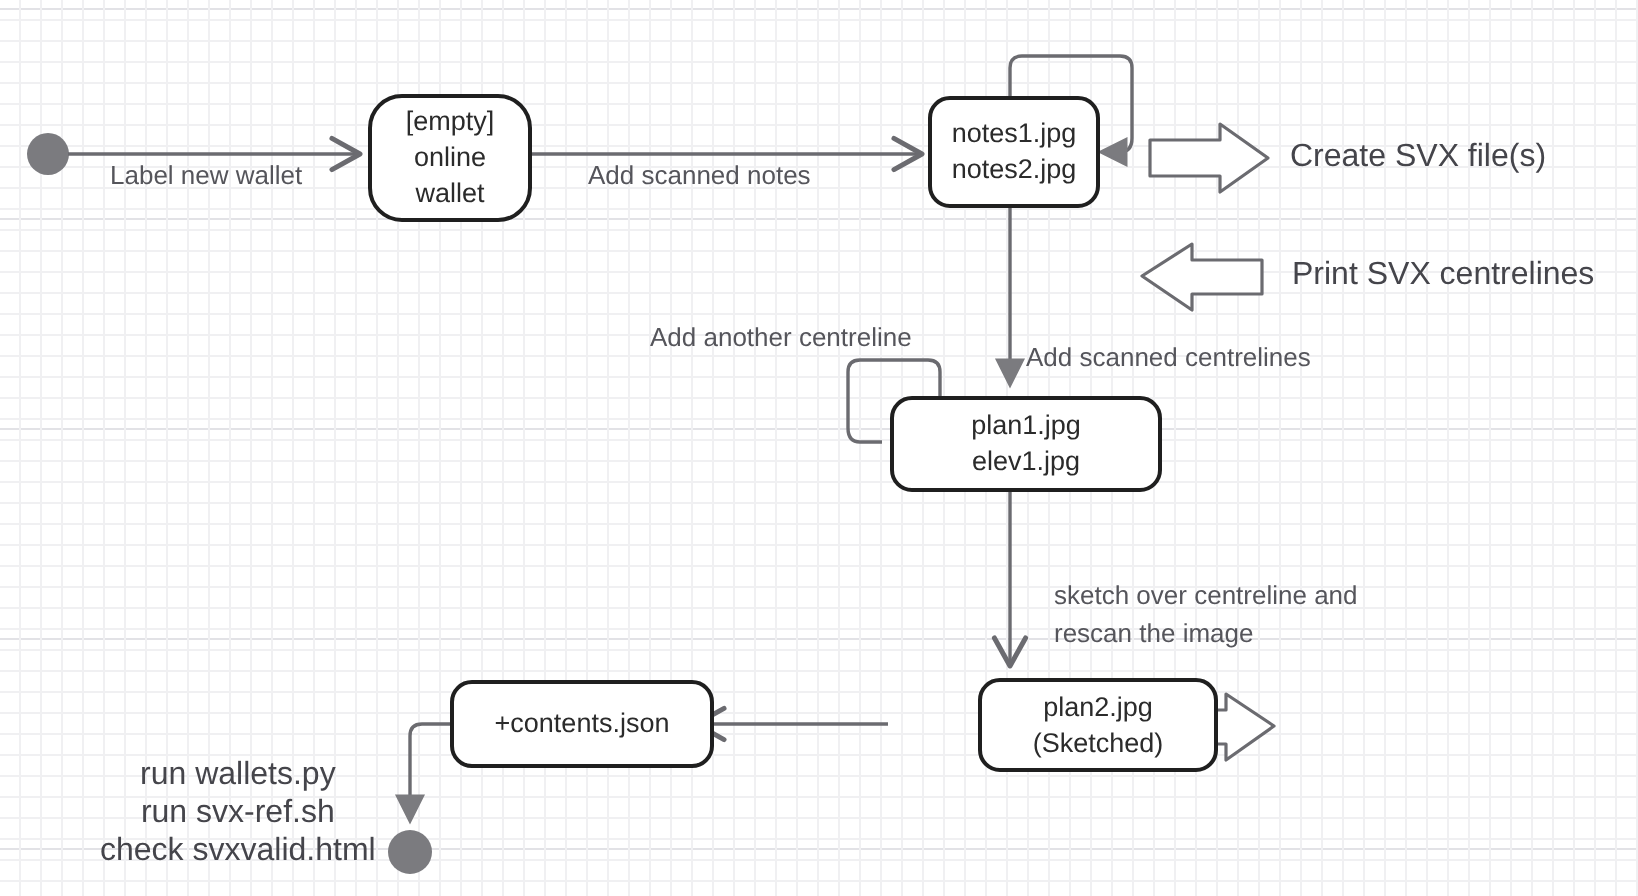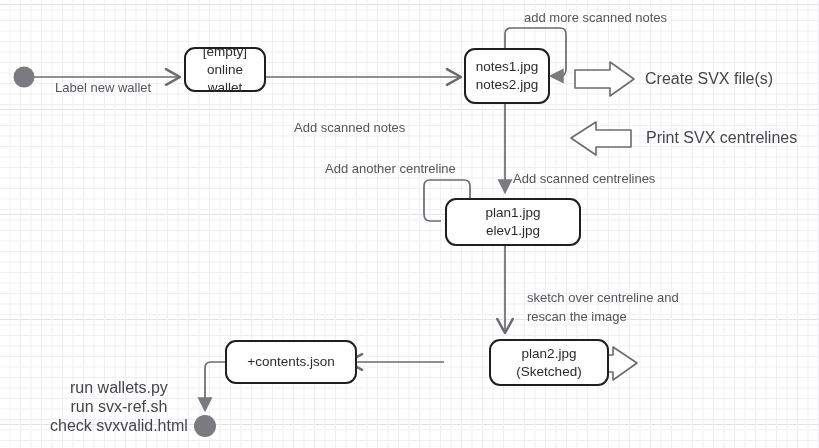--- a/index.html
+++ b/index.html
@@ -103,21 +103,21 @@
     <path d="M 225 362 L 211 362 Q 205 362 205 368 L 205 410" fill="none" stroke="#6b6b70" stroke-width="1.7" marker-end="url(#arrowSolid)"></path>
     <circle cx="205" cy="426" r="11" fill="#7b7b7f"></circle>
 
     <path d="M 575 70 L 610 70 L 610 62 L 634 79 L 610 96 L 610 88 L 575 88 Z" fill="#ffffff" stroke="#6b6b70" stroke-width="1.6" stroke-linejoin="round"></path>
 
     <path d="M 631 130 L 596 130 L 596 122 L 571 138 L 596 155 L 596 147 L 631 147 Z" fill="#ffffff" stroke="#6b6b70" stroke-width="1.6" stroke-linejoin="round"></path>
 
     <path d="M 578 355 L 613 355 L 613 347 L 637 363 L 613 380 L 613 372 L 578 372 Z" fill="#ffffff" stroke="#6b6b70" stroke-width="1.6" stroke-linejoin="round"></path>
   </svg>
 
-  <div class="node-box" style="left:184px; top:47px; width:82px; height:45px;">
+  <div class="node-box" style="left:184px; top:47px; width:82px; height:64px;border-radius:17px;">
     <span>[empty]</span>
     <span>online</span>
     <span>wallet</span>
   </div>
 
   <div class="node-box" style="left:464px; top:48px; width:86px; height:56px;">
     <span>notes1.jpg</span>
     <span>notes2.jpg</span>
   </div>
 
@@ -130,23 +130,22 @@
     <span>plan2.jpg</span>
     <span>(Sketched)</span>
   </div>
 
   <div class="node-box" style="left:225px; top:340px; width:132px; height:44px;">
     <span>+contents.json</span>
   </div>
 
   <div class="edge-label" style="left:55px; top:78px;">Label new wallet</div>
 
-  <div class="edge-label" style="left:294px; top:78px;margin-top:40px;">Add scanned notes</div>
+  <div class="edge-label" style="left:294px; top:78px;">Add scanned notes</div>
 
-  <div class="edge-label" style="left:524px; top:8px;">add more scanned notes</div>
 
   <div class="edge-label" style="left:513px; top:169px;text-align:center;">Add scanned centrelines</div>
 
   <div class="edge-label" style="left:325px; top:159px;">Add another centreline</div>
 
   <div class="edge-label" style="left:515px; top:288px;margin-left:12px;">
     <span style="display:block;">sketch over centreline and</span>
     <span style="display:block;">rescan the image</span>
   </div>
 

